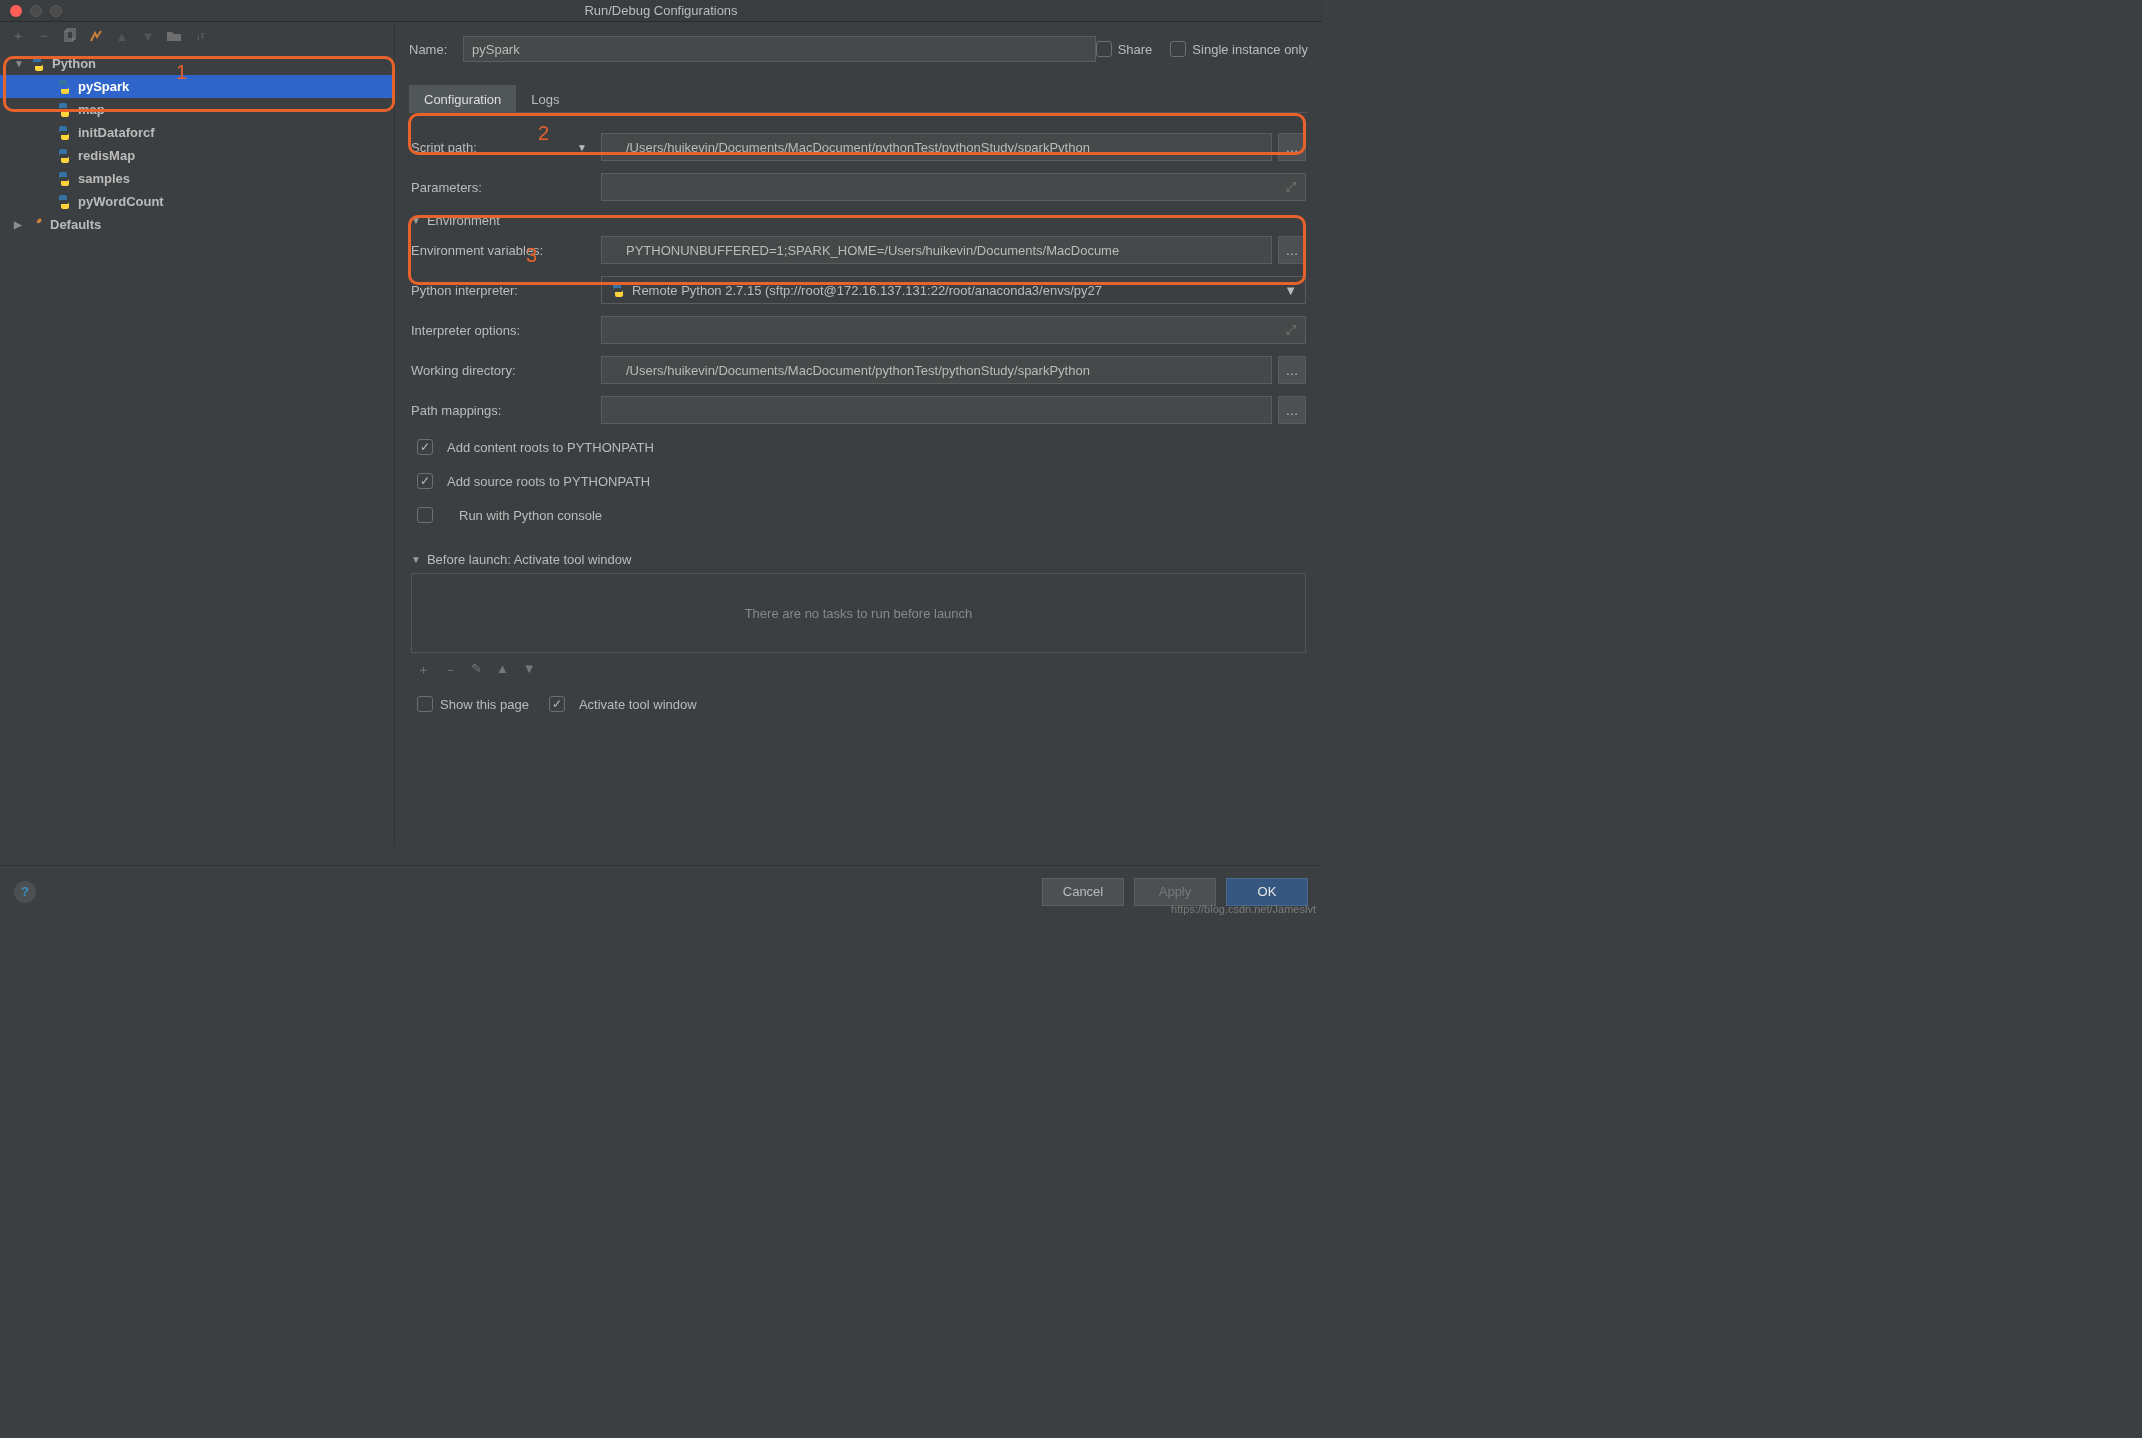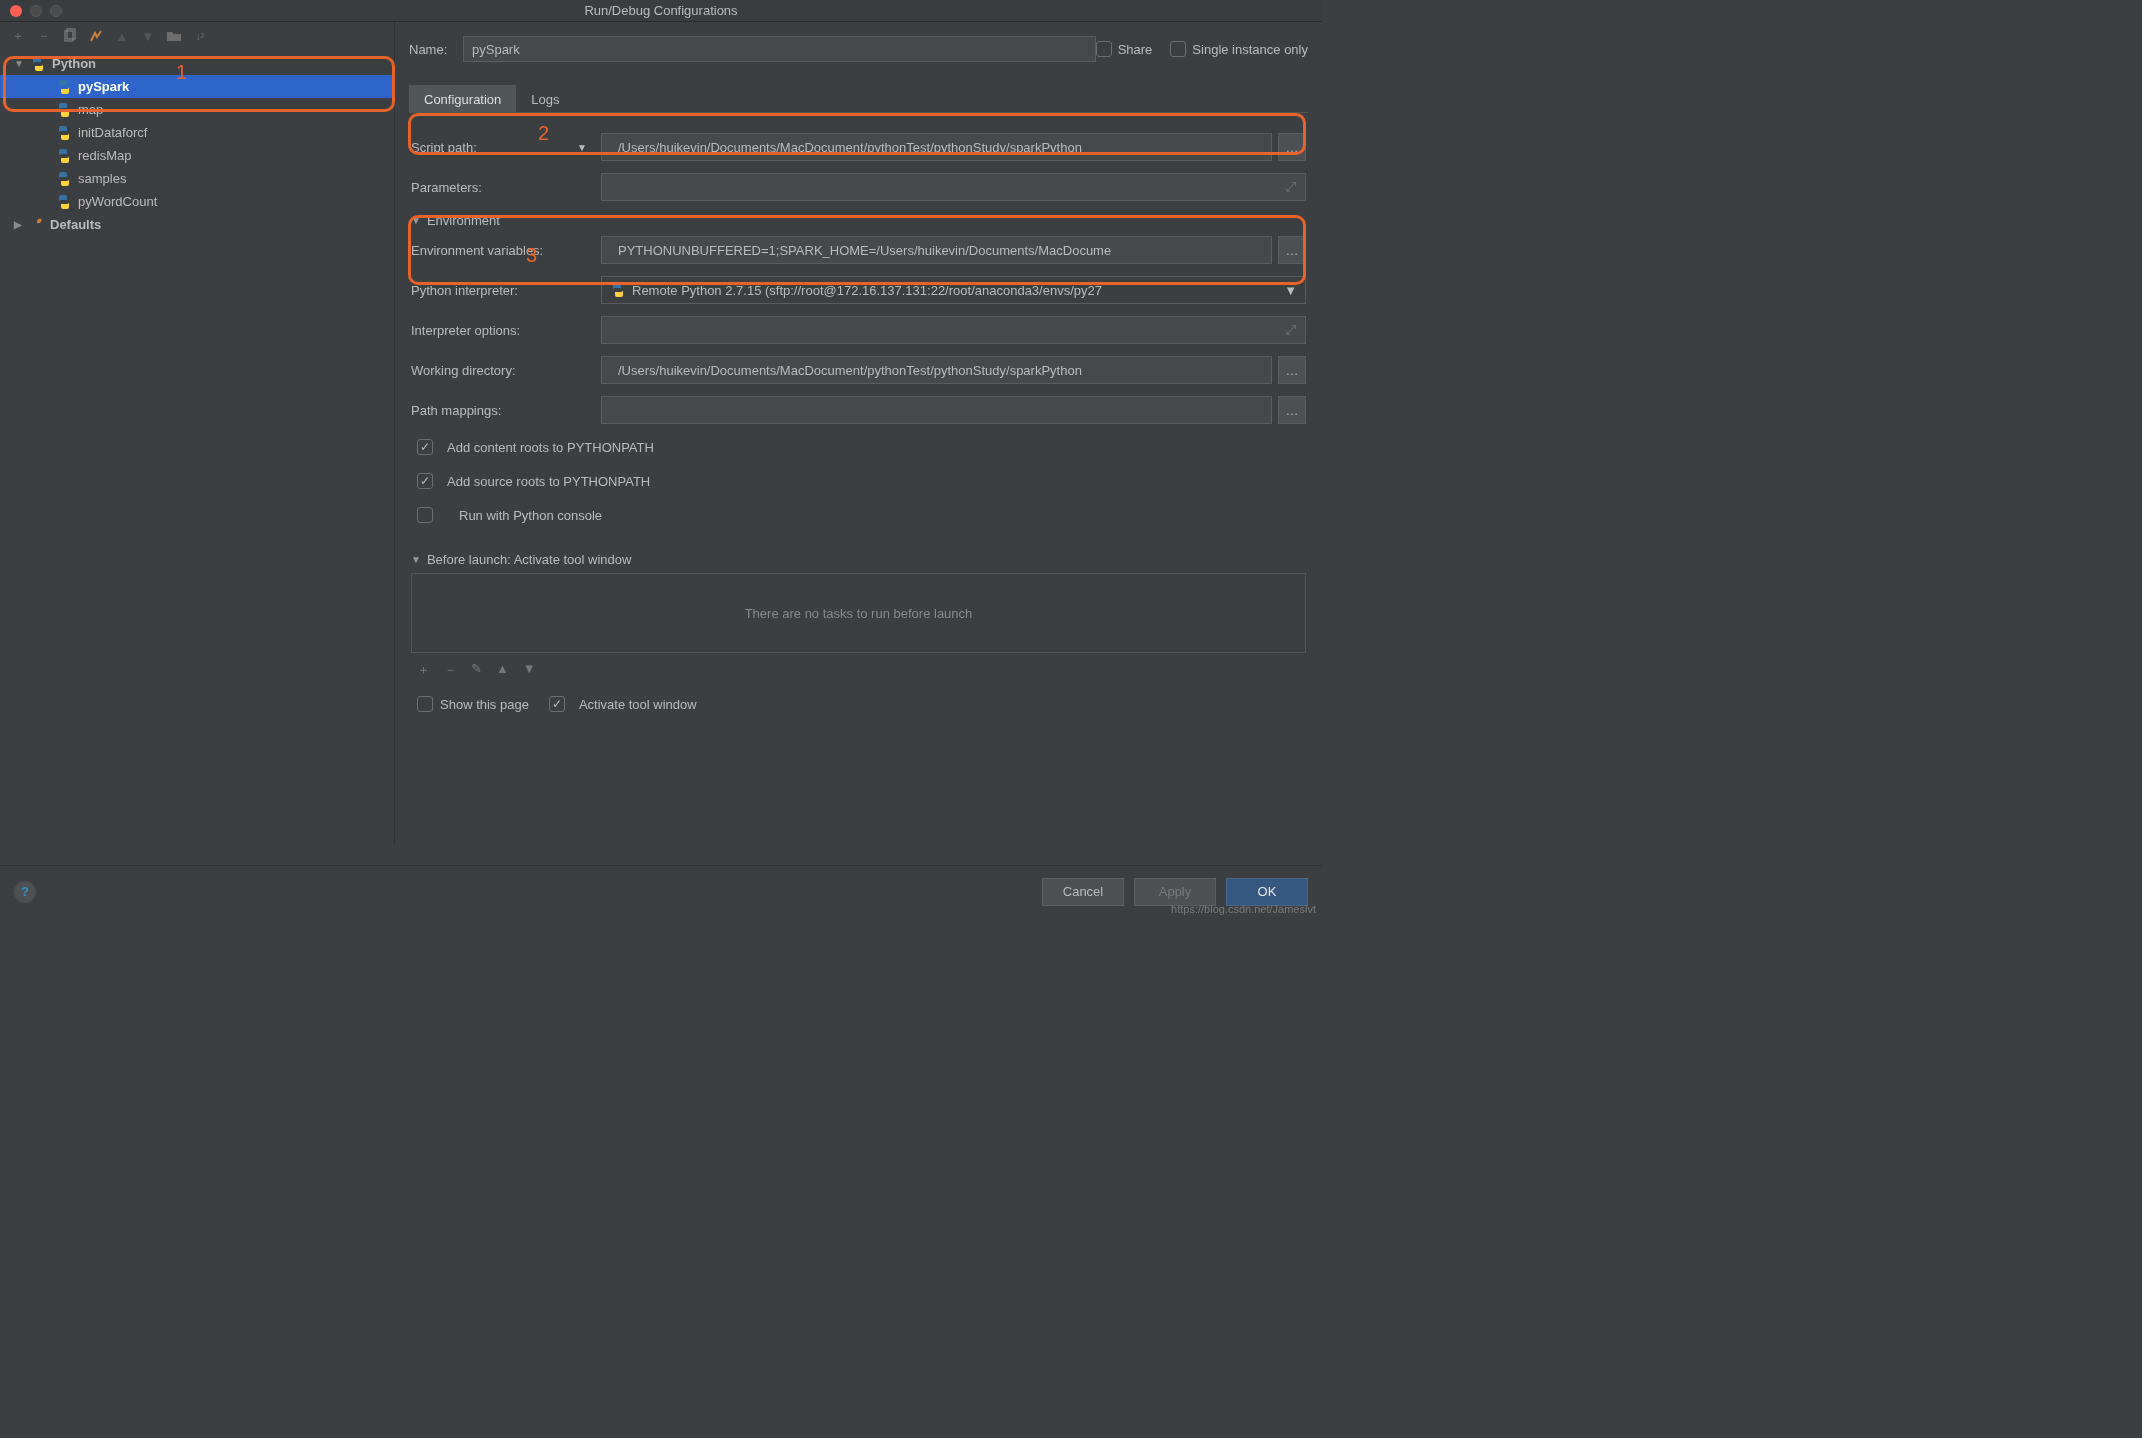--- a/index.html
+++ b/index.html
@@ -48,21 +48,21 @@
 .tree { flex: 1; padding-top: 2px; position: relative; }
 .tree-row {
   height: 23px;
   display: flex;
   align-items: center;
   padding-left: 14px;
   gap: 6px;
   color: #bbb;
 }
 .tree-row.lvl1 { padding-left: 14px; font-weight: bold; }
-.tree-row.lvl2 { padding-left: 56px; font-weight: normal; }
+.tree-row.lvl2 { padding-left: 56px; font-weight: bold; }
 .tree-row.selected { background: #2f65ca; color: #fff; font-weight: bold; }
 .expander { width: 10px; color: #8a8a8a; font-size: 10px; }
 .py-icon {
   width: 16px; height: 16px; display:inline-flex; align-items:center; justify-content:center;
 }
 .py-icon svg { width:16px; height:16px; }
 .wrench-icon svg { width:14px; height:14px; }
 
 .content {
   flex: 1;
@@ -95,21 +95,21 @@
   position: relative; top:1px;
 }
 .tab.active { background:#515658; border-color:#555; color:#ddd; }
 
 .form-area { padding: 14px 2px 0 2px; }
 .form-row { display:flex; align-items:center; height: 40px; }
 .form-row .lbl { width: 190px; color:#bbb; }
 .form-row .ctrl { flex:1; display:flex; align-items:center; gap:6px; }
 .textfield {
   flex:1; height:28px; background:#45494a; border:1px solid #5a5d5e;
-  color:#bbb; padding:0 16px; font-size:13px; overflow:hidden; white-space:nowrap;
+  color:#bbb; padding:0 24px; font-size:13px; overflow:hidden; white-space:nowrap;
   display:flex; align-items:center;
 }
 .textfield.empty { color:#888; }
 .ellipsis-btn {
   width:28px; height:28px; background:#4c5052; border:1px solid #5a5d5e;
   color:#bbb; display:flex; align-items:center; justify-content:center;
 }
 .maximize-btn {
   width:18px; height:18px; color:#777; display:flex; align-items:center; justify-content:center;
   position:absolute; right:6px;

